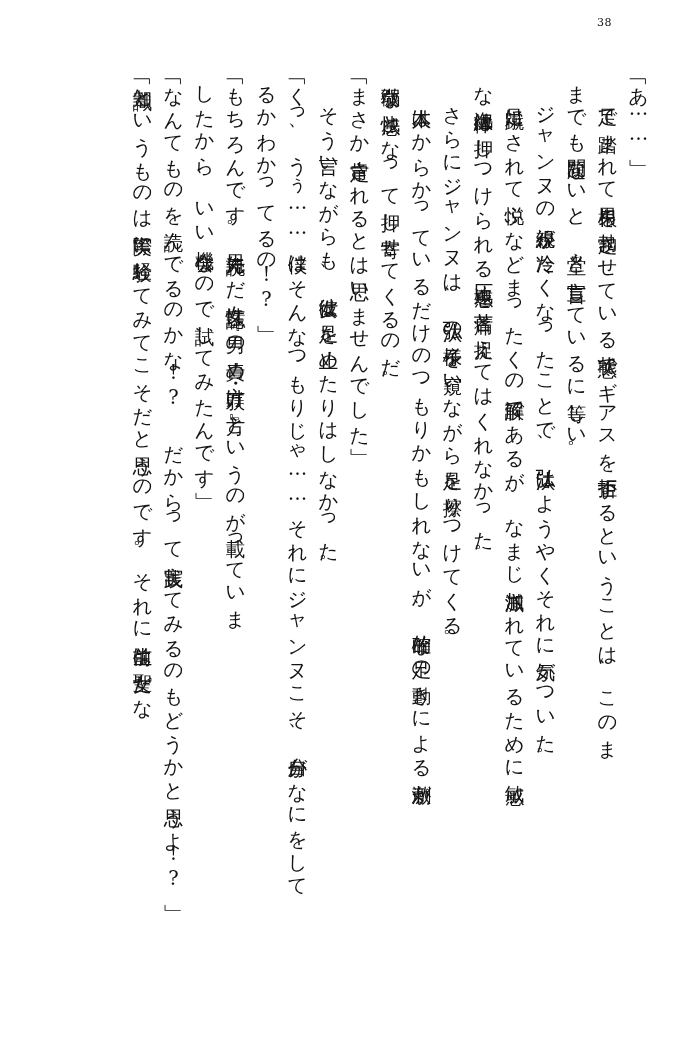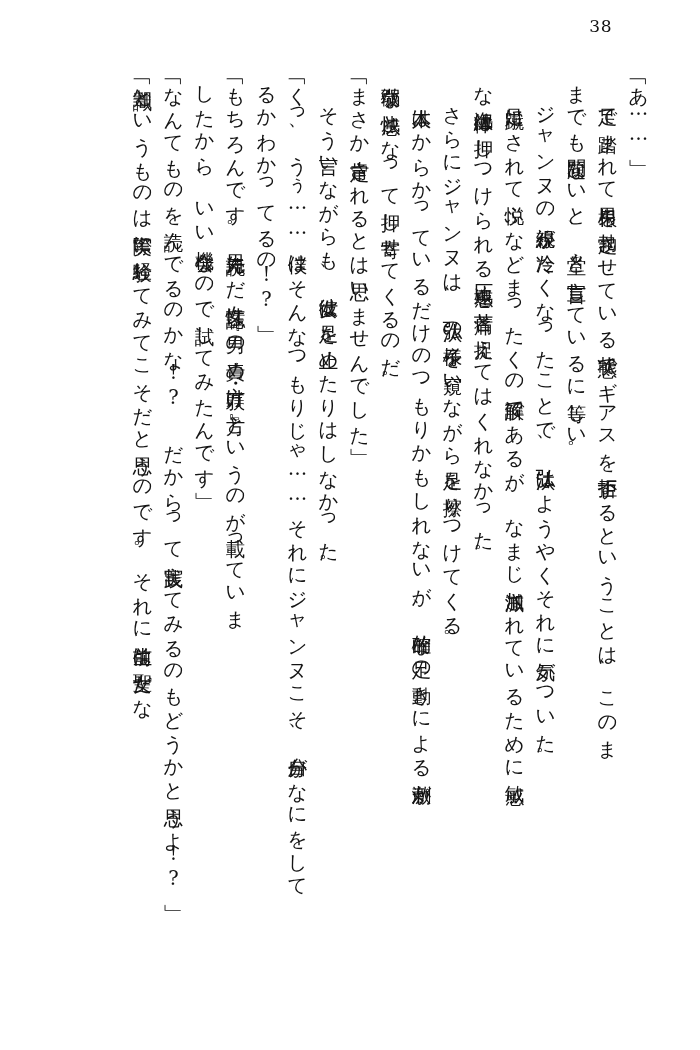--- a/index.html
+++ b/index.html
@@ -13,21 +13,21 @@
     height: 1050px;
     background: #ffffff;
     overflow: hidden;
     font-family: "DejaVu Serif", "Liberation Serif", serif;
     color: #111111;
   }
   #page-number {
     position: absolute;
     top: 16px;
     right: 88px;
-    font-size: 17px;
+    font-size: 11px;
     font-family: "DejaVu Serif", "Liberation Serif", serif;
     color: #111111;
     letter-spacing: 0.5px;
   }
   #text-block {
     position: absolute;
     top: 72px;
     right: 52px;
     left: 40px;
     bottom: 60px;

